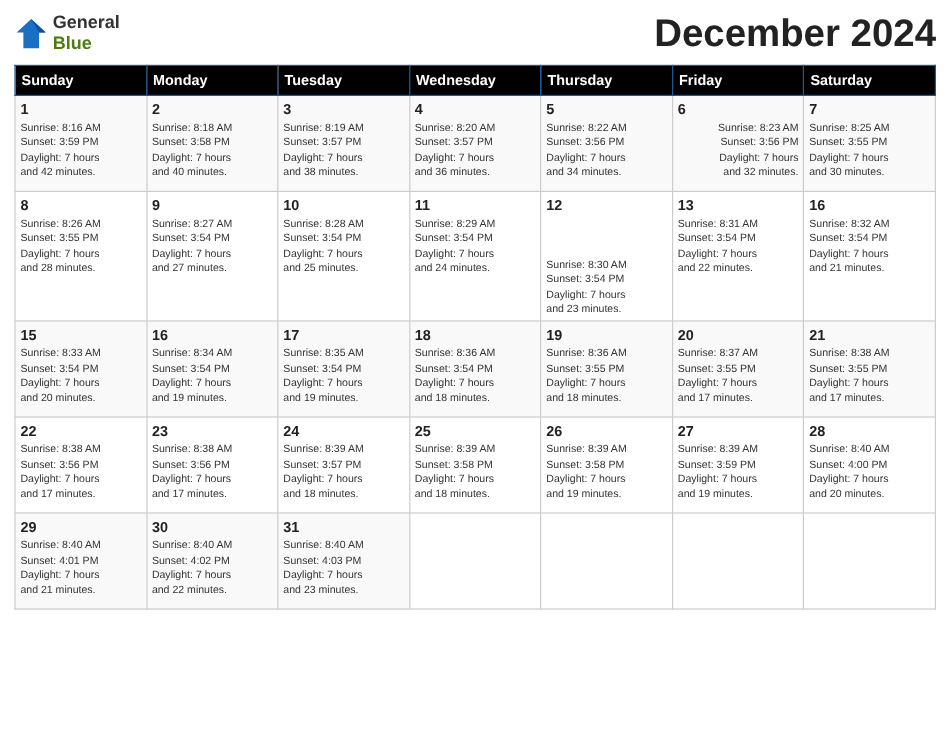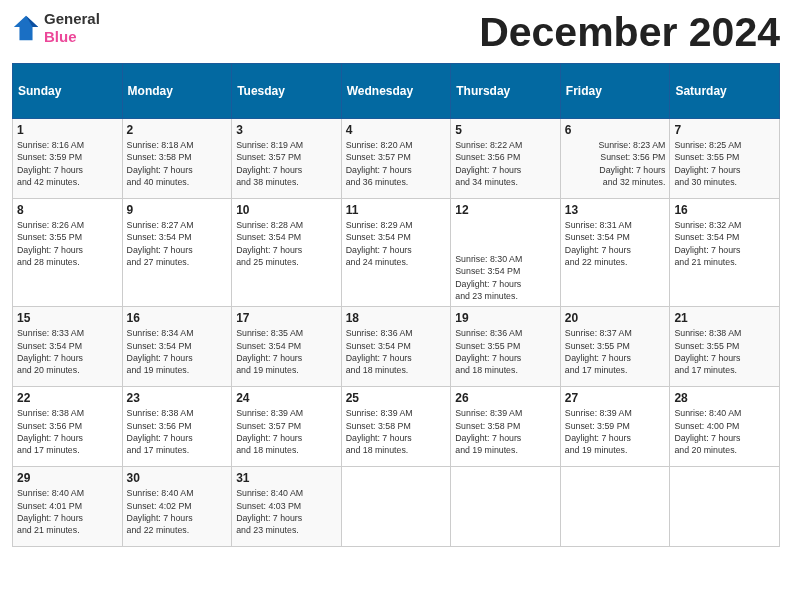--- a/index.html
+++ b/index.html
@@ -27,39 +27,39 @@
       gap: 4px;
     }
     .logo-icon {
       width: 28px;
       height: 28px;
     }
     .title-block {
       text-align: right;
     }
     .month-title {
-      font-size: 41px;
+      font-size: 32px;
       font-weight: bold;
       color: #222;
       line-height: 1.1;
     }
     .location {
       font-size: 14px;
       color: #444;
     }
     table {
       width: 100%;
       border-collapse: collapse;
       font-size: 9.5px;
     }
     thead tr th {
-      background-color: #0369a1;
+      background-color: #000000;
       color: #fff;
       text-align: left;
-      padding: 20px 5px;
+      padding: 5px 5px;
       font-size: 12px;
       font-weight: bold;
       border: 1px solid #1a5a9a;
     }
     tbody tr td {
       vertical-align: top;
       border: 1px solid #ccc;
       padding: 4px 4px;
       width: 14.28%;
       height: 80px;
@@ -89,21 +89,21 @@
 
 <div class="container">
   <div class="header">
     <div class="logo">
       <svg class="logo-icon" viewBox="0 0 30 30">
         <polygon points="15,2 28,14 22,14 22,28 8,28 8,14 2,14" fill="#1a6fc4"></polygon>
         <polygon points="15,2 28,14 22,14" fill="#0d4fa0"></polygon>
       </svg>
       <div>
         <div style="font-size:15px;font-weight:bold;color:#333;line-height:1.2;">General</div>
-        <div style="font-size:15px;font-weight:bold;color:#ec4899;line-height:1.2;">Blue</div>
+        <div style="font-size:15px;font-weight:bold;color:#4d7c0f;line-height:1.2;">Blue</div>
       </div>
     </div>
     <div class="title-block">
       <div class="month-title">December 2024</div>
     </div>
   </div>
 
   <table>
     <thead>
       <tr id="header-row">

